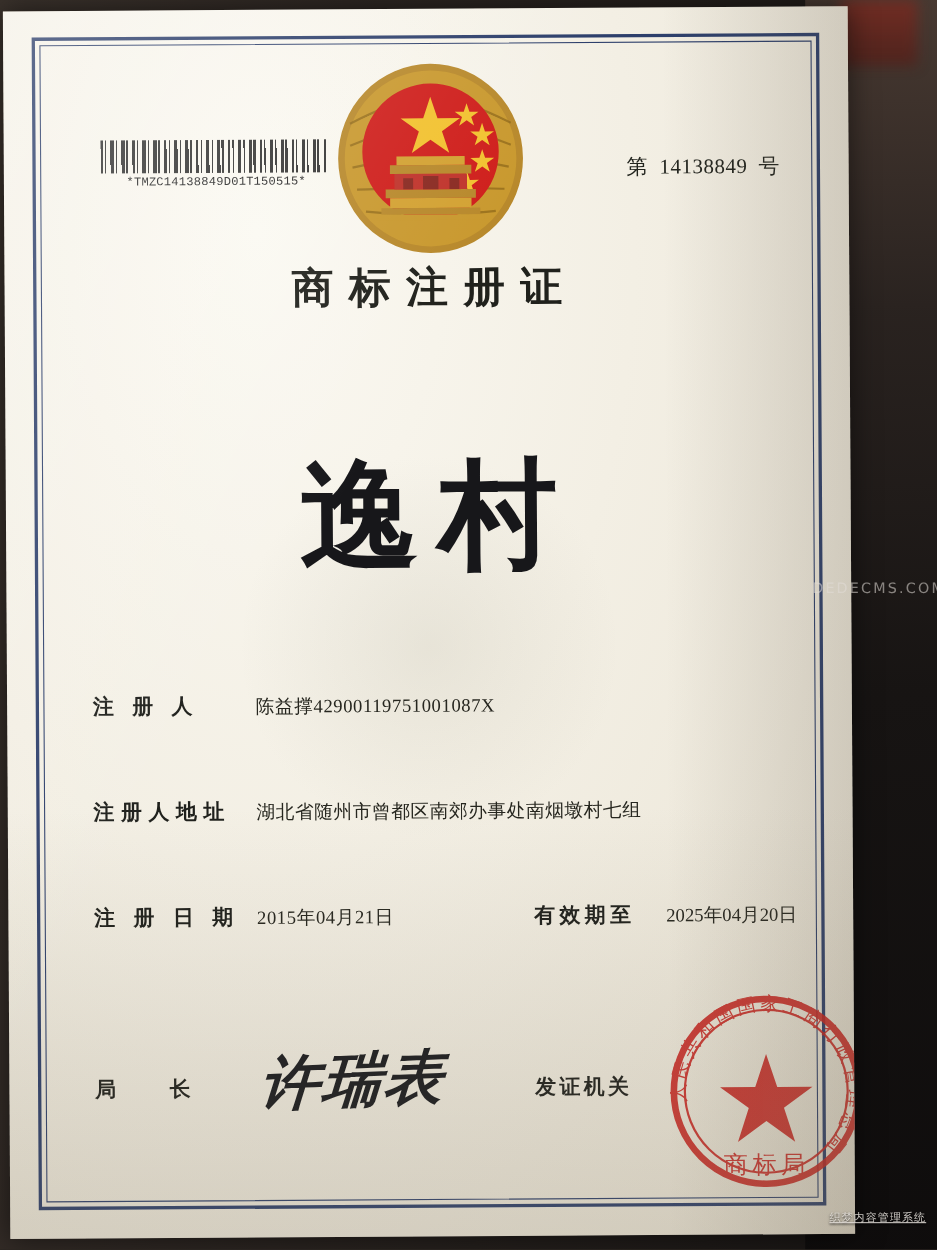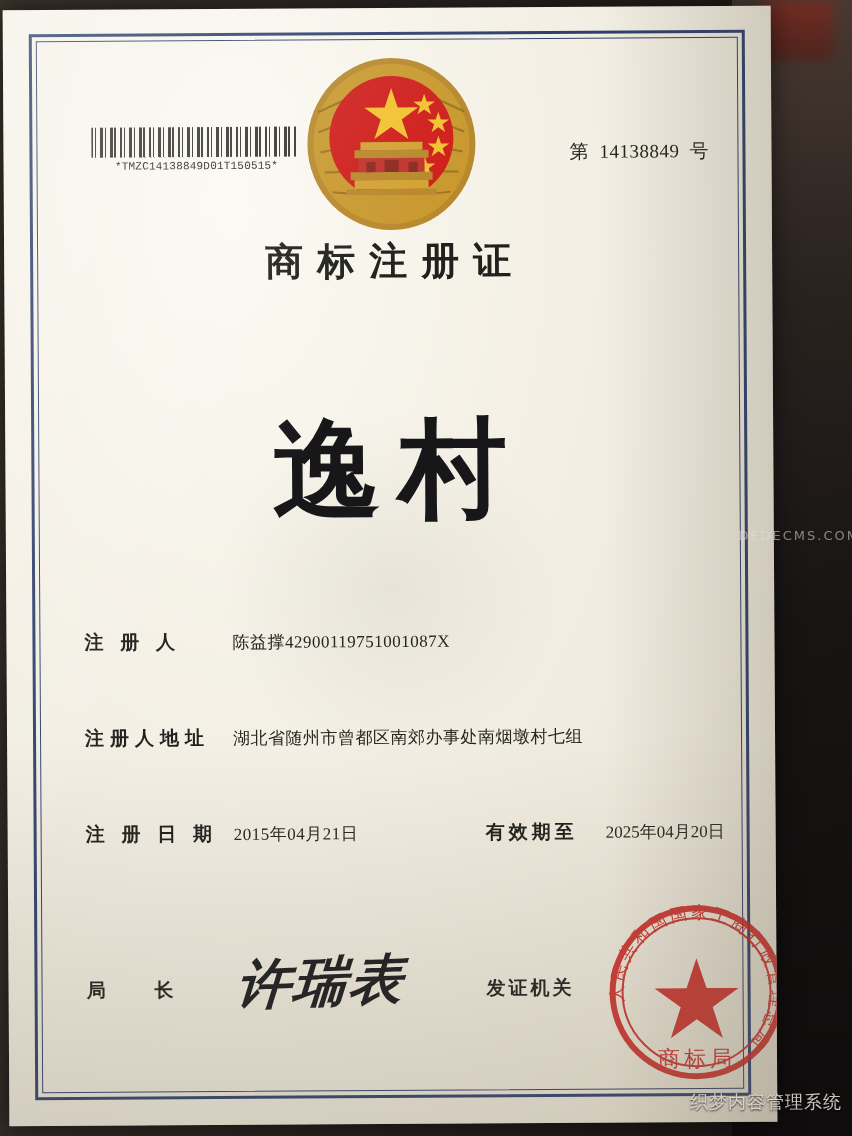--- a/index.html
+++ b/index.html
@@ -284,24 +284,25 @@
     height: 196px;
   }
   .seal svg { display: block; opacity: .88; }
 
   
   .credit {
     position: absolute;
     right: 10px;
     bottom: 22px;
     color: rgba(235,230,225,.85);
-    font-size: 18px;
+    font-size: 10px;
     font-family: "DejaVu Sans", sans-serif;
     letter-spacing: 1px;
     text-shadow: 0 1px 2px rgba(0,0,0,.8);
+    text-decoration: underline;
   }
   .credit-side {
     position: absolute;
     right: -8px;
     top: 528px;
     color: rgba(225,220,215,.55);
     font-size: 13px;
     font-family: "DejaVu Sans", sans-serif;
     letter-spacing: 2px;
     transform: rotate(0deg);

